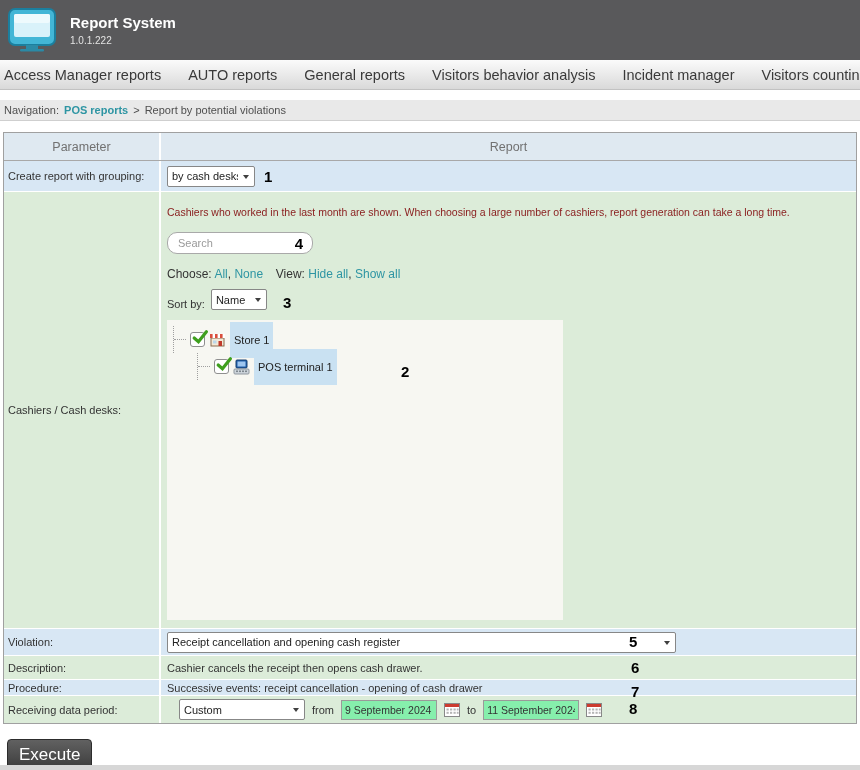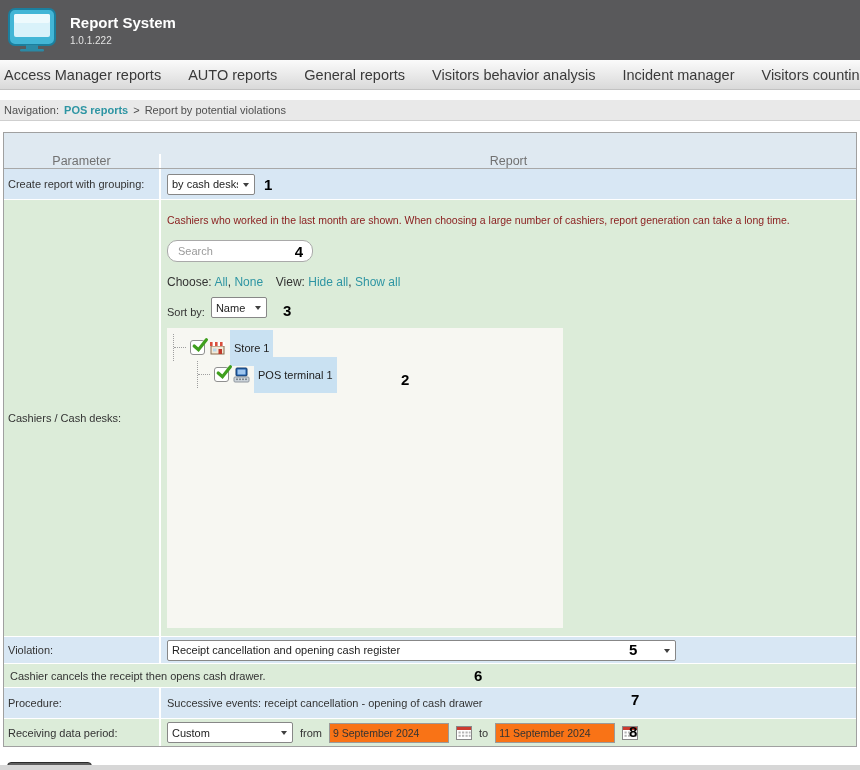--- a/index.html
+++ b/index.html
@@ -21,38 +21,38 @@
 
   
   .breadcrumb { height:21px; background:#e9e9e9; border-bottom:1px solid #cfcfcf;
                 display:flex; align-items:center; gap:5px; padding-left:4px; font-size:11px; color:#4f4f4f;margin-top:10px; }
   .link { color:#2e95a3; cursor:pointer; }
   .breadcrumb .link { font-weight:bold; }
 
   
   .content { margin:11px 3px 0 3px; }
   .ptable { border:1px solid #a0a0a0; background:#fff; }
-  .thead { display:flex; height:36px; background:#dfe9f1; border-bottom:1px solid #a8a8a8;align-items:flex-end; }
+  .thead { display:flex; height:28px; background:#dfe9f1; border-bottom:1px solid #a8a8a8; }
   .th { display:flex; align-items:center; justify-content:center; color:#717171; font-size:12.5px; }
   .th-param { width:157px; border-right:2px solid #fff; flex:none; }
   .th-value { flex:1; }
 
   .trow { display:flex; }
   .trow + .trow { border-top:1px solid #ffffff; }
   .bg-blue { background:#d8e7f4; }
   .bg-green { background:#dcecd9; }
   .cell-param { width:157px; flex:none; border-right:2px solid #fff; display:flex; align-items:center;
                 padding-left:4px; font-size:11px; color:#333; }
   .cell-value { flex:1; position:relative; }
 
   .row-grouping { height:30px; }
   .row-cashiers { height:437px; }
   .row-violation { height:27px; }
   .row-desc { height:24px; }
-  .row-proc { height:31px; }
+  .row-proc { height:16px; }
   .row-period { height:28px; }
 
   .val-flex { display:flex; align-items:center; padding-left:6px; font-size:11px; color:#333; }
 
   
   .sel { position:relative; display:inline-block; }
   .sel select { appearance:none; -webkit-appearance:none; background:#fff; border:1px solid #878787;
                 border-radius:2px; height:21px; font-size:11px; font-family:inherit; color:#222;
                 padding:0 16px 0 4px; }
   .sel::after { content:""; position:absolute; right:6px; top:9px; pointer-events:none;
@@ -93,22 +93,22 @@
   .node-label { font-size:11px; color:#222; background:#c9e1f2; padding:12px 4px; cursor:pointer; }
   .tree-callout { position:absolute; left:234px; top:44px; }
 
   
   .co-violation { position:absolute; left:468px; top:5px; z-index:2; }
   .co-desc { position:absolute; left:470px; top:4px; }
   .co-proc { position:absolute; left:470px; top:4px; }
   .co-period { position:absolute; left:468px; top:5px; }
 
   
-  .row-period .cell-value { display:flex; align-items:center; gap:7px; padding-left:6px; font-size:11px; color:#333; }
-  .date-input { width:120px; height:20px; border:1px solid #9a9a9a; background:#f97316; font-size:10.5px;
+  .row-period .cell-value { display:flex; align-items:center; gap:7px; padding-left:18px; font-size:11px; color:#333; }
+  .date-input { width:96px; height:20px; border:1px solid #9a9a9a; background:#86efac; font-size:10.5px;
                 color:#333; padding:0 3px; font-family:inherit; }
   .cal-icon { width:16px; height:15px; cursor:pointer; flex:none; }
   .cal-icon svg { display:block; }
 
   
   .execute { display:inline-block; margin:15px 0 0 4px; background:linear-gradient(#616161,#3b3b3b);
              color:#fff; font-size:17px; font-family:inherit; padding:5px 11px; border:1px solid #2c2c2c;
              border-radius:4px; cursor:pointer; }
 
   .footer-strip { position:absolute; left:0; right:0; bottom:0; height:5px; background:#d7d7d7; }
@@ -240,20 +240,21 @@
 
       <div class="trow row-violation bg-blue">
         <div class="cell-param">Violation:</div>
         <div class="cell-value val-flex">
           <span class="sel sel-violation"><select><option>Receipt cancellation and opening cash register</option></select></span>
           <span class="callout co-violation">5</span>
         </div>
       </div>
 
       <div class="trow row-desc bg-green">
+        <div class="cell-param">Description:</div>
         <div class="cell-value val-flex">
           <span>Cashier cancels the receipt then opens cash drawer.</span>
           <span class="callout co-desc">6</span>
         </div>
       </div>
 
       <div class="trow row-proc bg-blue">
         <div class="cell-param">Procedure:</div>
         <div class="cell-value val-flex">
           <span>Successive events: receipt cancellation - opening of cash drawer</span>

